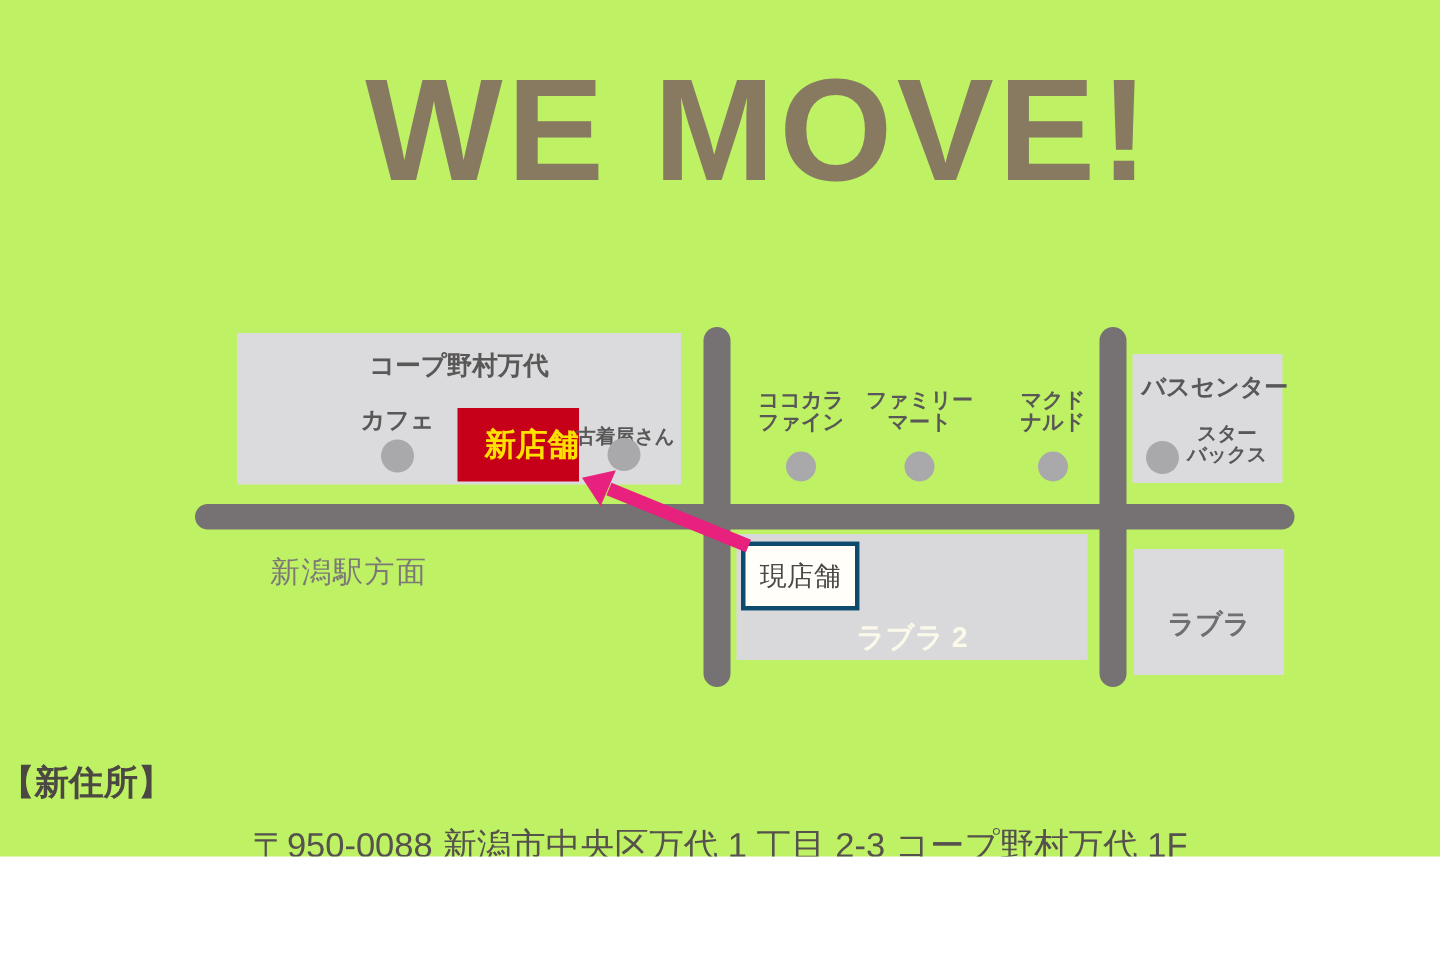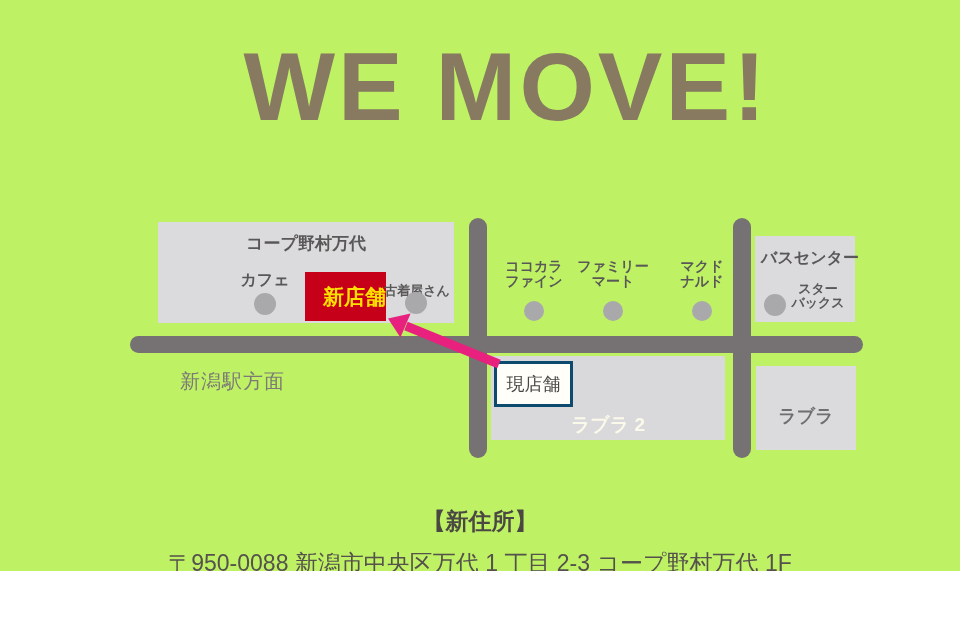--- a/index.html
+++ b/index.html
@@ -62,21 +62,21 @@
     background:#fffef8;border:3px solid #0c4a6e;box-sizing:border-box;
     font-size:18px;color:#494745;text-align:center;line-height:40px;
   }
   .labra2-lbl{left:0;top:56px;width:100%;font-size:19px;color:#fbf9ea;}
   .labra-lbl{left:0;top:38px;width:100%;font-size:18px;color:#6f6e70;}
   .station-lbl{left:180px;top:368px;font-size:20px;color:#7c7977;letter-spacing:1px;}
   
   .arrow-svg{position:absolute;left:0;top:0;width:960px;height:640px;pointer-events:none;}
   
   .addr-heading{
-    position:absolute;top:506px;left:0;right:0;text-align:center;
+    position:absolute;top:506px;left:0;right:0;text-align:left;
     font-size:23px;font-weight:bold;color:#4b4743;
   }
   .addr-line{
     position:absolute;top:548px;left:0;right:0;text-align:center;
     font-size:23px;color:#55514d;
   }
 </style>
 </head>
 <body>
 

